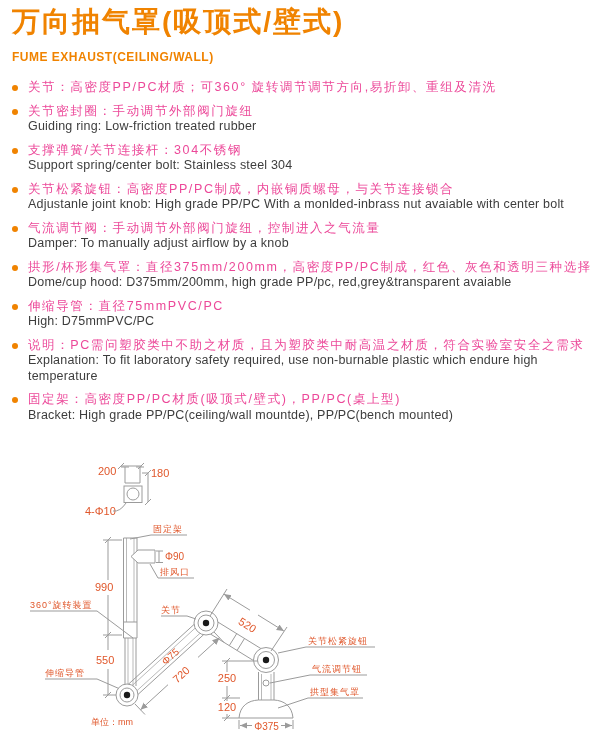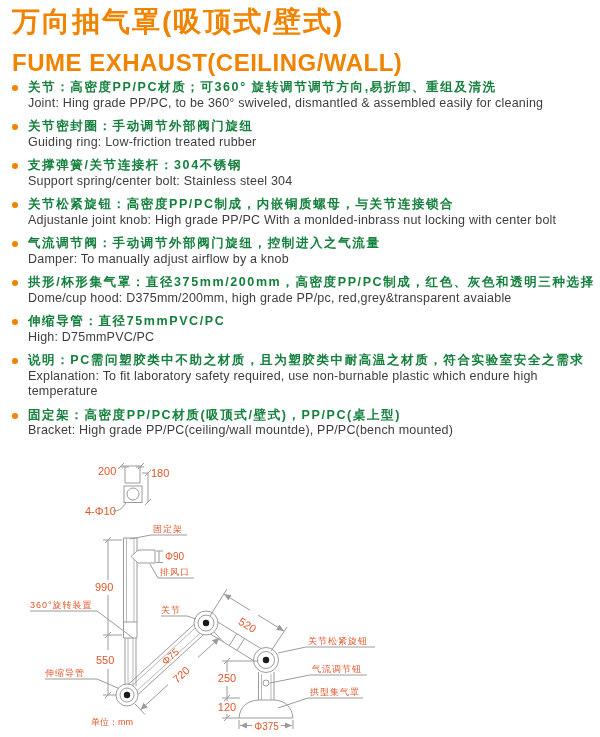--- a/index.html
+++ b/index.html
@@ -1,27 +1,27 @@
 <!DOCTYPE html>
 <html><head>
 <meta charset="utf-8">
 <style>
   html,body{margin:0;padding:0;}
   .page{position:relative;width:600px;height:737px;background:#ffffff;overflow:hidden;
         font-family:"Liberation Sans","DejaVu Sans",sans-serif;padding-left:16px;}
   
   .hdr{position:absolute;top:6px;left:12px;}
   .title-zh{font-size:28px;font-weight:bold;letter-spacing:2px;color:#F08300;line-height:32px;}
-  .title-en{font-size:24px;font-weight:bold;color:#F08300;letter-spacing:0.5px;line-height:24px;margin-top:13px;}
+  .title-en{font-size:12px;font-weight:bold;color:#F08300;letter-spacing:0.5px;line-height:24px;margin-top:7px;}
   
   .specs{position:absolute;top:80px;left:10px;width:586px;list-style:none;margin:0;padding:0;}
   .spec-item{position:relative;padding-left:18px;margin-bottom:8px;}
   .spec-item.gap{}
   .bullet{position:absolute;left:2px;top:5px;width:6px;height:6px;border-radius:50%;background:#F08300;}
-  .zh{font-size:12.5px;color:#15803d;letter-spacing:1.6px;line-height:15.5px;font-weight:700;}
+  .zh{font-size:12.5px;color:#ec4899;letter-spacing:1.6px;line-height:15.5px;font-weight:400;}
   .en{font-size:12.5px;color:#3d3d3d;letter-spacing:0.2px;line-height:15.5px;}
   
   .diagram{position:absolute;left:0;top:450px;}
   .dl{stroke:#9b9b9b;stroke-width:1;fill:none;}
   .dli{stroke:#9b9b9b;stroke-width:0.7;fill:none;}
   .dlw{stroke:#9b9b9b;stroke-width:1;fill:#ffffff;}
   .dimtxt{font-size:11px;fill:#E0572B;font-family:"Liberation Sans","DejaVu Sans",sans-serif;}
   .dimtxt2{font-size:10px;fill:#E0572B;}
   .lbl{font-size:9px;fill:#E0572B;letter-spacing:1px;}
   .dot{fill:#1a1a1a;stroke:none;}
@@ -33,36 +33,35 @@
 
   <div class="hdr">
     <div class="title-zh">万向抽气罩(吸顶式/壁式)</div>
     <div class="title-en">FUME EXHAUST(CEILING/WALL)</div>
   </div>
 
   <ul class="specs">
     <li class="spec-item">
       <span class="bullet"></span>
       <div class="zh">关节：高密度PP/PC材质；可360° 旋转调节调节方向,易折卸、重组及清洗</div>
-      <div class="en">Joint: Hing grade PP/PC, to be 360° swiveled, dismantled &amp; assembled easily for cleaning</div>
     </li>
     <li class="spec-item">
       <span class="bullet"></span>
       <div class="zh">关节密封圈：手动调节外部阀门旋纽</div>
       <div class="en">Guiding ring: Low-friction treated rubber</div>
     </li>
     <li class="spec-item">
       <span class="bullet"></span>
       <div class="zh">支撑弹簧/关节连接杆：304不锈钢</div>
       <div class="en">Support spring/center bolt: Stainless steel 304</div>
     </li>
     <li class="spec-item gap">
       <span class="bullet"></span>
       <div class="zh">关节松紧旋钮：高密度PP/PC制成，内嵌铜质螺母，与关节连接锁合</div>
-      <div class="en">Adjustanle joint knob: High grade PP/PC With a monlded-inbrass nut locking with center bolt</div>
+      <div class="en">Adjustanle joint knob: High grade PP/PC With a monlded-inbrass nut avaiable with center bolt</div>
     </li>
     <li class="spec-item">
       <span class="bullet"></span>
       <div class="zh">气流调节阀：手动调节外部阀门旋纽，控制进入之气流量</div>
       <div class="en">Damper: To manually adjust airflow by a knob</div>
     </li>
     <li class="spec-item">
       <span class="bullet"></span>
       <div class="zh">拱形/杯形集气罩：直径375mm/200mm，高密度PP/PC制成，红色、灰色和透明三种选择</div>
       <div class="en">Dome/cup hood: D375mm/200mm, high grade PP/pc, red,grey&amp;transparent avaiable</div>

